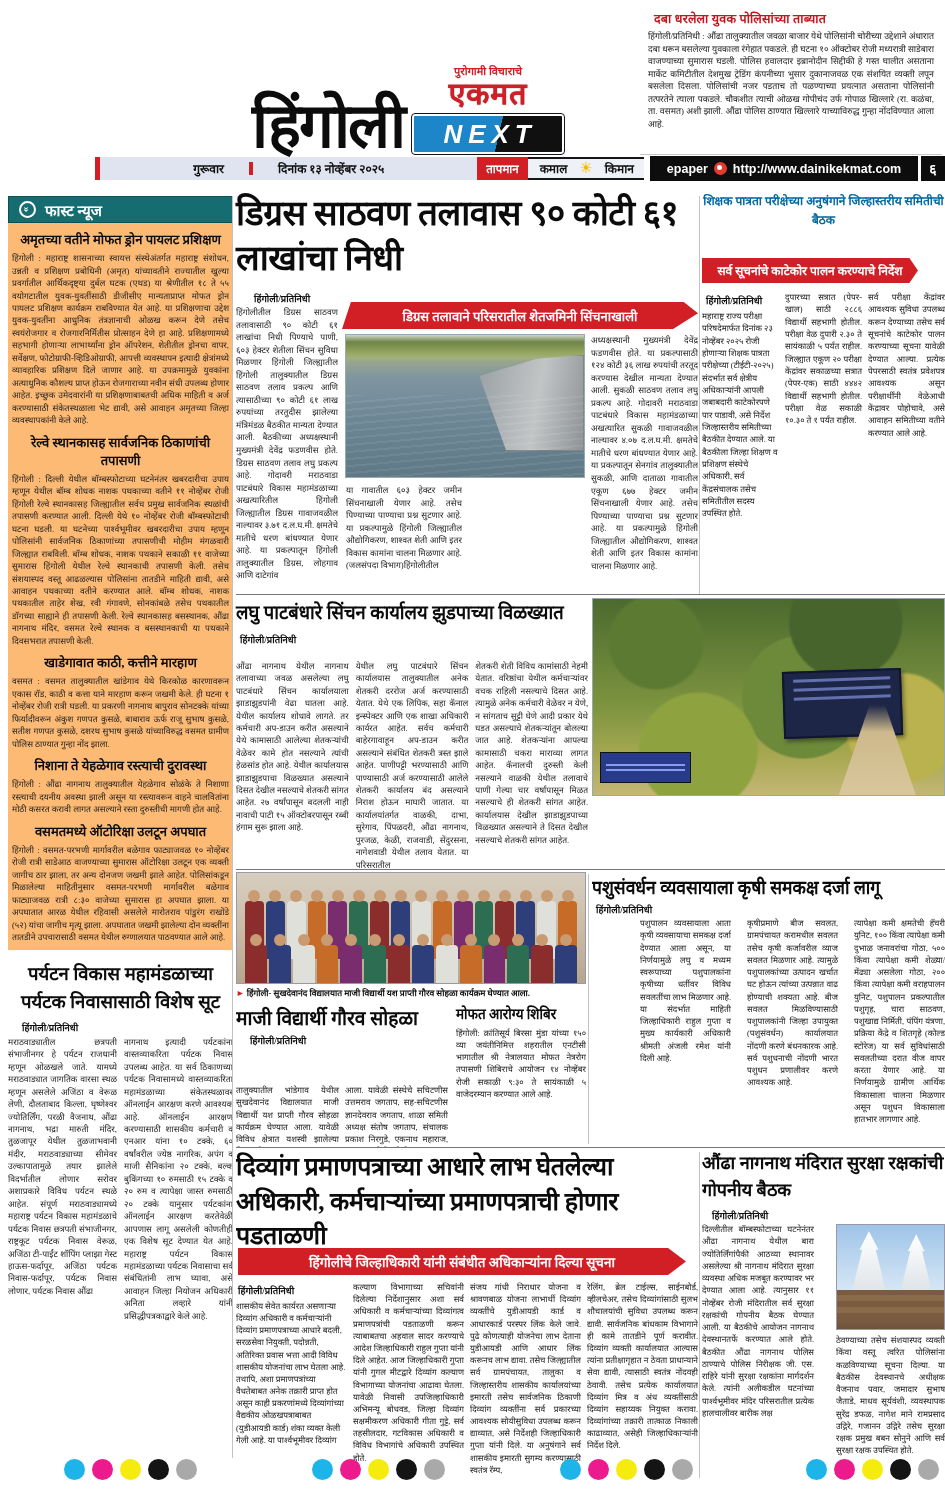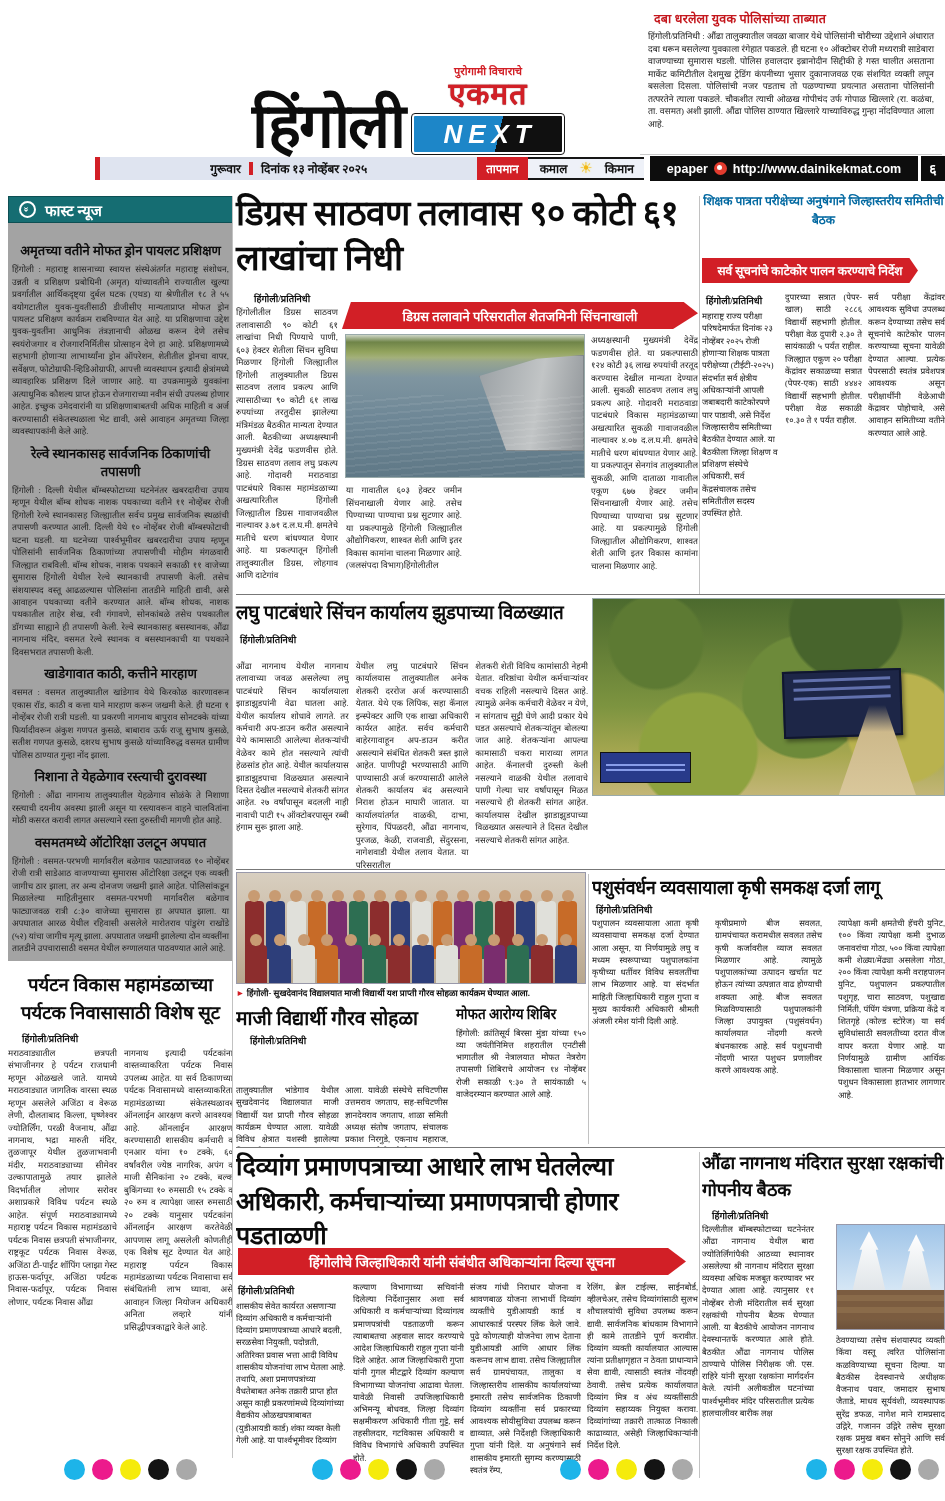--- a/index.html
+++ b/index.html
@@ -30,21 +30,21 @@
 
   
   .topstory{left:640px; top:6px; width:302px; height:149px; padding:4px 8px 2px;
             border-bottom:1px solid #c9c9c9; overflow:hidden;}
   .topstory h3{color:#c4171d; font-size:12.5px; margin:0 0 3px 6px; letter-spacing:.2px;}
   .topstory p{font-size:8.8px; line-height:1.43;}
 
   
   .datebar{left:95px; top:157px; width:549px; height:23px; background:#dfe4f0; display:flex; align-items:center;}
   .notch{width:5px; height:23px; background:var(--red);}
-  .db-left{flex:1; display:flex; align-items:center; justify-content:center; gap:8px;
+  .db-left{flex:1; display:flex; align-items:center; justify-content:center; gap:25px;
            font-weight:bold; font-size:12px; color:#111;}
   .redtick{width:4px; height:13px; background:var(--red); display:inline-block;}
   .tempwrap{display:flex; align-items:center; gap:12px; height:23px; padding-right:10px;
             border-top:2px solid #161616; border-bottom:2px solid #161616; background:#eef1f8;}
   .tempbox{background:var(--red); color:#fff; font-weight:bold; font-size:11.5px; height:23px;
            display:flex; align-items:center; padding:0 9px;}
   .tlabel{font-weight:bold; font-size:12px; color:#111;}
   .sun{color:#f2b616; font-size:15px; text-shadow:0 0 2px #f8e13a; line-height:1;}
 
   
@@ -57,21 +57,21 @@
   .pagenum{left:921px; top:156px; width:24px; height:25px; background:#0d0d0d; color:#fff;
            display:flex; align-items:center; justify-content:center; font-size:14px; font-weight:bold;}
 
   
   .leftcol{left:8px; top:196px; width:225px; height:1288px; overflow:hidden;}
   .fn-header{background:var(--teal); color:#fff; height:27px; display:flex; align-items:center;
              gap:9px; padding-left:10px; font-weight:bold; font-size:15px; border:1px solid #0d4f53;}
   .fn-circle{width:17px; height:17px; border:2px solid #fff; border-radius:50%; display:flex;
              align-items:center; justify-content:center; color:#fff; font-size:11px; font-weight:bold;}
   .fn-circle span{display:inline-block; transform:rotate(90deg); line-height:1;}
-  .fn-gray{background:#a3a3a3; padding:12px 4px 6px;}
+  .fn-gray{background:#fdba74; padding:1px 4px 6px;}
   .fn-item h3{font-size:13px; text-align:center; color:#0d0d0d; margin:7px 0 3px; line-height:1.4;}
   .fn-item p{font-size:8.6px; line-height:1.45;}
   .tour h2{font-size:18.5px; text-align:center; line-height:1.55; color:#0d0d0d; margin:10px 0 4px;}
   .byline{font-weight:bold; font-size:9.5px; color:#111; margin:3px 0 2px 14px;}
   .colrow{display:flex; gap:7px;}
   .colrow > div{flex:1; font-size:8.6px; line-height:1.45;}
 
   
   .ribbon{background:var(--red); color:#fff; font-weight:bold; display:flex; align-items:center;
           justify-content:center; clip-path:polygon(0 0,96% 0,100% 50%,96% 100%,0 100%);}
@@ -135,21 +135,21 @@
   .al-left h2{font-size:20px; line-height:1.3; color:#0b0b0b; white-space:nowrap; transform:scaleX(.96); transform-origin:left;}
   .al-right{flex:1;}
   .al-right h3{font-size:15px; line-height:1.3; color:#0b0b0b; white-space:nowrap; transform:scaleX(.9); transform-origin:left;}
   .small-cols{display:flex; gap:6px;margin-top:38px;}
   .small-cols > div{flex:1; font-size:8.4px; line-height:1.46;}
   .al-right p{font-size:8.4px; line-height:1.46; margin-top:3px;}
 
   
   .animal{left:592px; top:874px; width:353px; height:272px; overflow:hidden;}
   .animal h2{font-size:19px; white-space:nowrap; transform:scaleX(.92); transform-origin:left; color:#0b0b0b;}
-  .an-cols{display:flex; gap:16px; margin-top:2px;}
+  .an-cols{display:flex; gap:16px; margin-top:2px;margin-left:48px;}
   .an-cols > div{flex:1; font-size:8.4px; line-height:1.46;}
 
   
   .divyang{left:236px; top:1150px; width:462px; height:332px; overflow:hidden;}
   .divyang h1{font-size:25px; line-height:1.38; color:#0b0b0b; letter-spacing:-.3px;}
   .d-cols{position:absolute; left:0; top:132px; width:462px; height:198px; display:flex; gap:6px; overflow:hidden;}
   .d-cols > div{flex:1; font-size:8.4px; line-height:1.45;}
 
   
   .temple{left:702px; top:1150px; width:243px; height:332px; overflow:hidden;}

